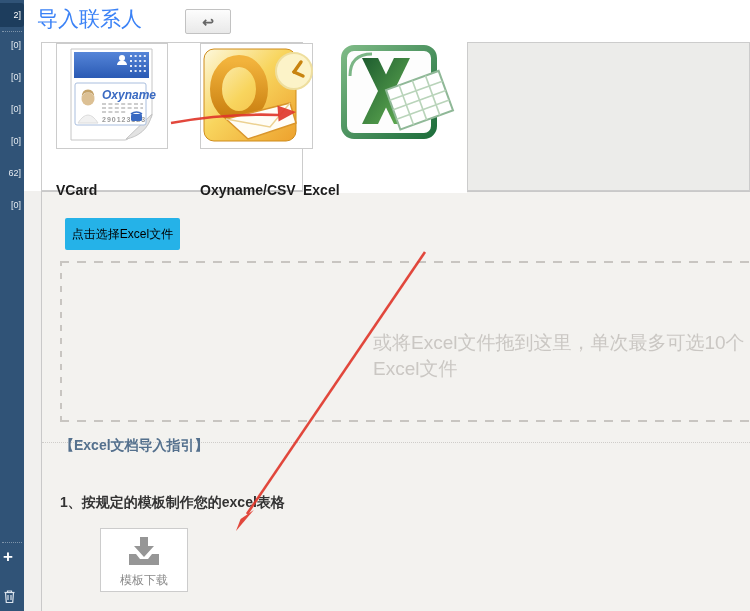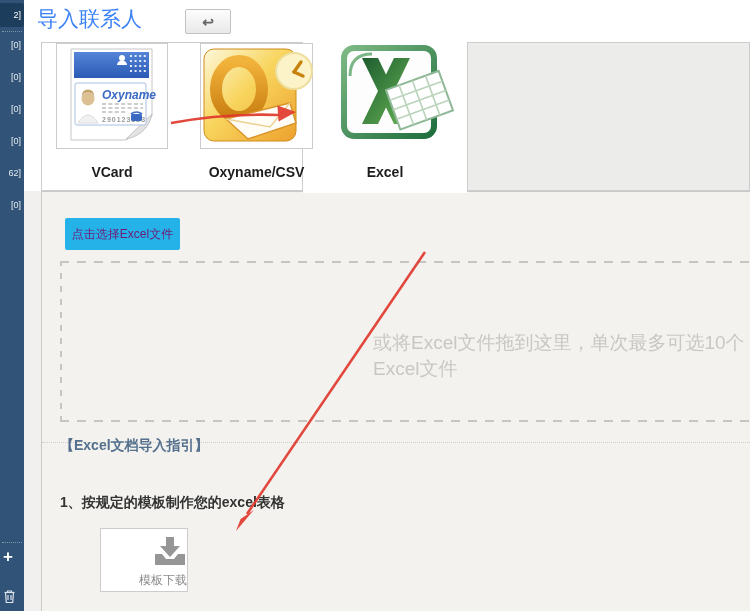--- a/index.html
+++ b/index.html
@@ -34,51 +34,51 @@
   .back-button span { color:#666; font-size:14px; font-weight:bold; }
   
   .tabbar-left  { position:absolute; left:41px; top:42px; width:262px; height:149px; background:#fff; border:1px solid #ccc; z-index:1; }
   .tabbar-right { position:absolute; left:467px; top:42px; width:283px; height:149px; background:#ececea; border:1px solid #ccc; z-index:1; }
   .excel-tab    { position:absolute; left:303px; top:42px; width:164px; height:151px; background:#fff; z-index:3; }
   .icon-box { position:absolute; top:43px; height:106px; background:#fff; border:1px solid #ccc; z-index:4; cursor:pointer; }
   .vcard-box   { left:56px;  width:112px; }
   .outlook-box { left:200px; width:113px; }
   .icon-svg { position:absolute; z-index:5; overflow:visible; }
   .tab-label {
-    position:absolute; top:161px; height:22px; line-height:22px; z-index:5;
-    text-align:center; font-size:14px; font-weight:bold; color:#1c1c1c; cursor:pointer;
+    position:absolute; top:179px; height:22px; line-height:22px; z-index:5;
+    text-align:left; font-size:14px; font-weight:bold; color:#1c1c1c; cursor:pointer;
   }
   .lbl-vcard   { left:56px;  width:112px; }
   .lbl-outlook { left:200px; width:113px; }
   .lbl-excel   { left:303px; width:164px; }
   
   .panel {
     position:absolute; left:41px; top:191px; width:709px; height:420px;
     background:#f3f2ef; border-top:1px solid #c9c9c9; border-left:1px solid #c9c9c9; z-index:1;
   }
   .gutter { position:absolute; left:24px; top:191px; width:17px; height:420px; background:#f1f0ee; }
   .select-btn {
     position:absolute; left:65px; top:218px; width:115px; height:32px; z-index:2;
-    background:#25b2e8; border-radius:2px; color:#701a75; font-size:12px;
+    background:#25b2e8; border-radius:2px; color:#000000; font-size:12px;
     text-align:center; line-height:32px; cursor:pointer;
   }
   .dropzone {
     position:absolute; left:60px; top:261px; width:912px; height:161px; z-index:1;
     background:
       repeating-linear-gradient(90deg,#c8c5c1 0 9px,transparent 9px 17px) 0 0/100% 2px no-repeat,
       repeating-linear-gradient(90deg,#c8c5c1 0 9px,transparent 9px 17px) 0 100%/100% 2px no-repeat,
       repeating-linear-gradient(0deg,#c8c5c1 0 6px,transparent 6px 13px) 0 0/2px 100% no-repeat;
   }
   .drop-hint { position:absolute; left:373px; top:330px; font-size:19px; color:#cac7c3; z-index:2; }
   .separator { position:absolute; left:42px; top:442px; width:708px; border-top:1px dotted #cfcdca; z-index:2; }
   .guide-heading { position:absolute; left:60px; top:437px; font-size:14px; font-weight:bold; color:#54708d; z-index:2; }
   .step1 { position:absolute; left:60px; top:494px; font-size:14px; font-weight:bold; color:#333; z-index:2; }
   .template-btn {
     position:absolute; left:100px; top:528px; width:88px; height:64px; z-index:2;
-    background:#fff; border:1px solid #ccc; text-align:right; cursor:pointer;
+    background:#fff; border:1px solid #ccc; text-align:center; cursor:pointer;
   }
   .template-btn svg { margin-top:7px; }
   .template-label { font-size:12px; color:#8a8a8a; margin-top:2px; }
   .arrows { position:absolute; left:0; top:0; z-index:10; pointer-events:none; }
 </style>
 </head>
 <body>
 
 <div class="sidebar">
   <div class="sb-selected">2]</div>

